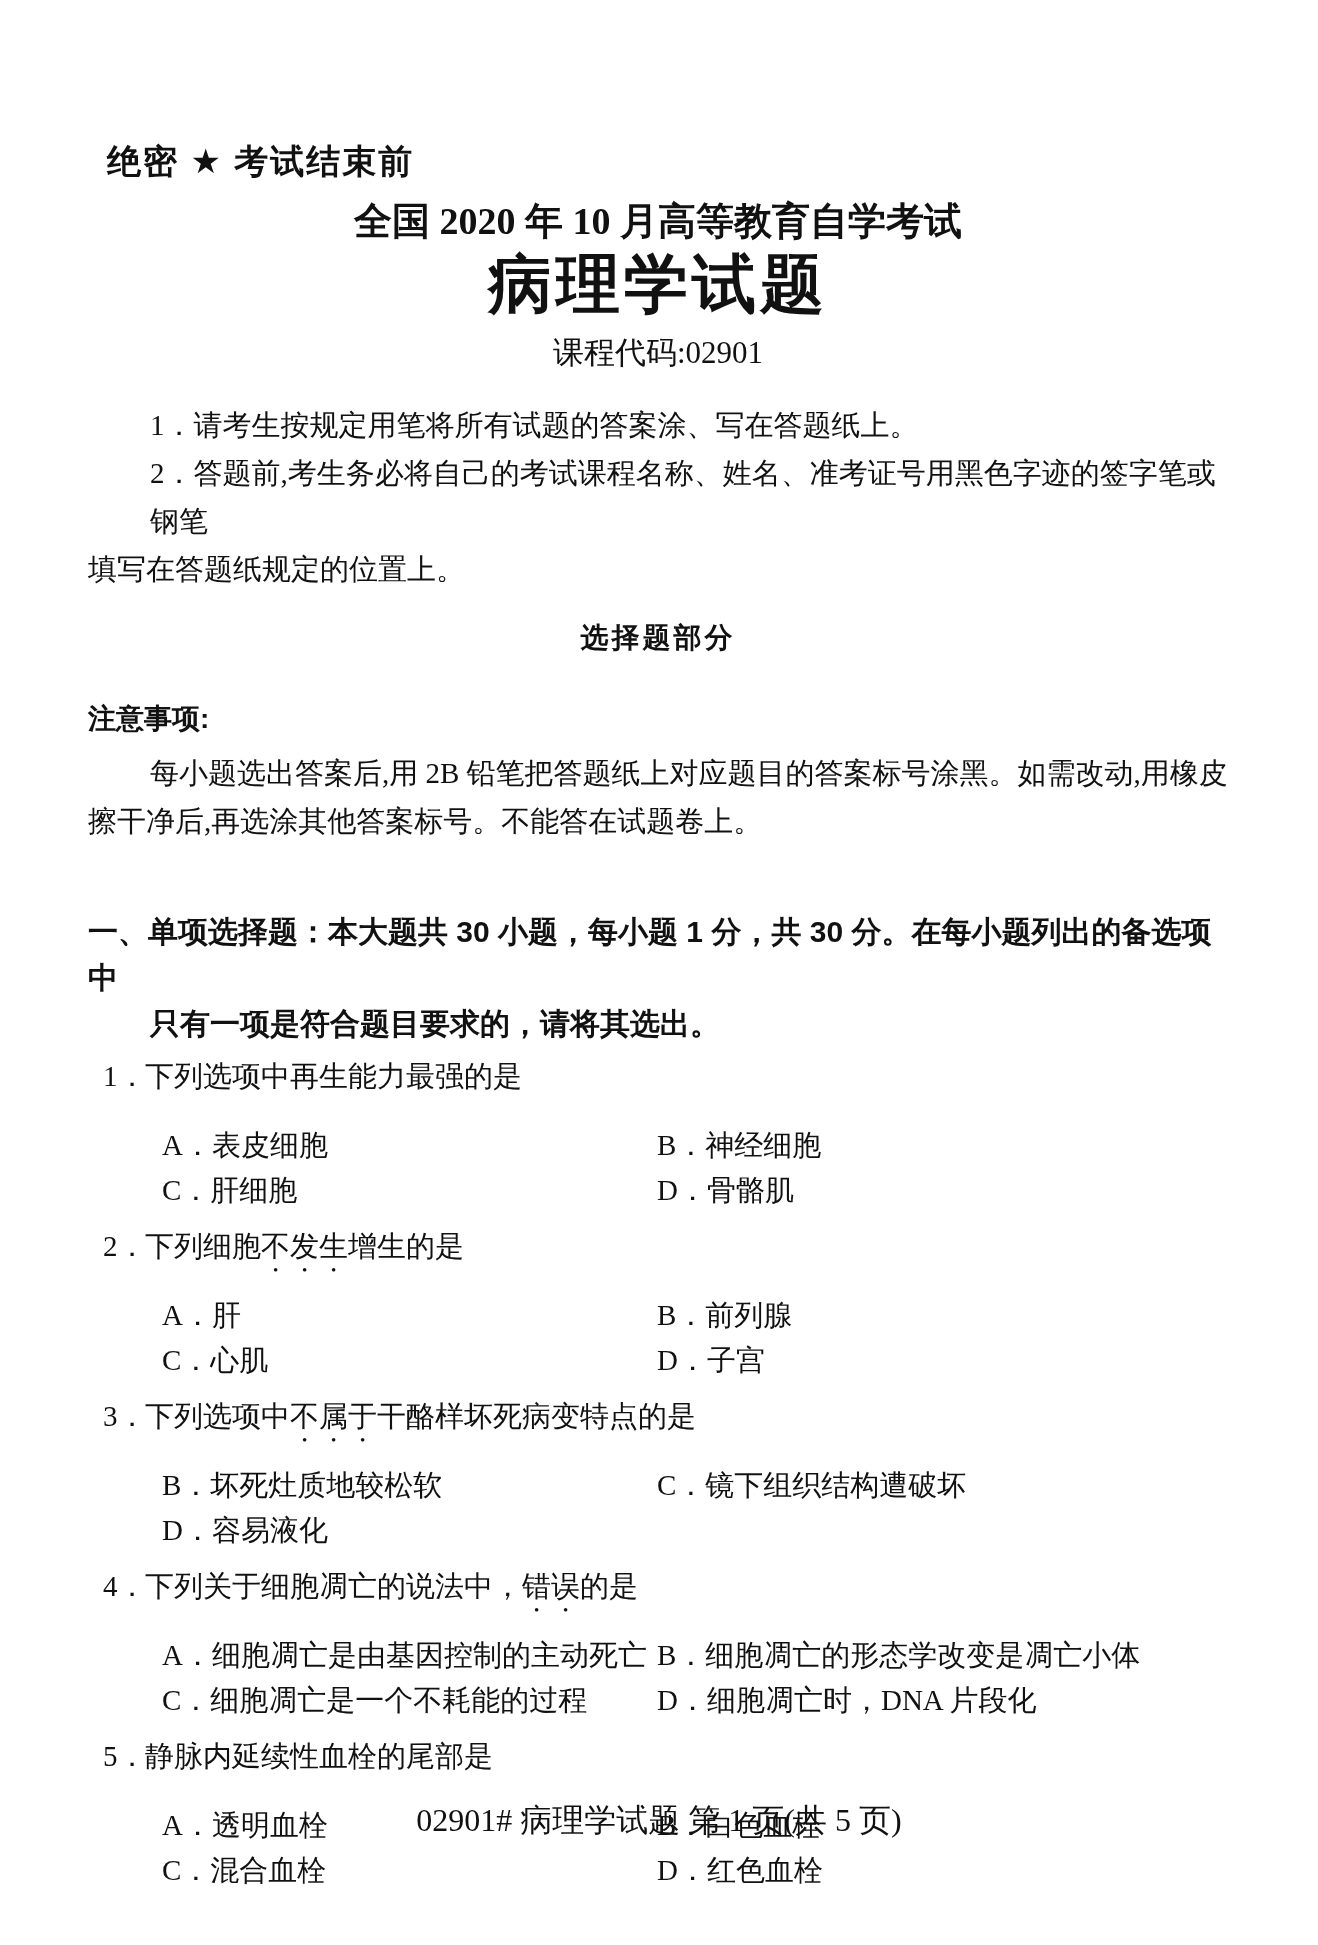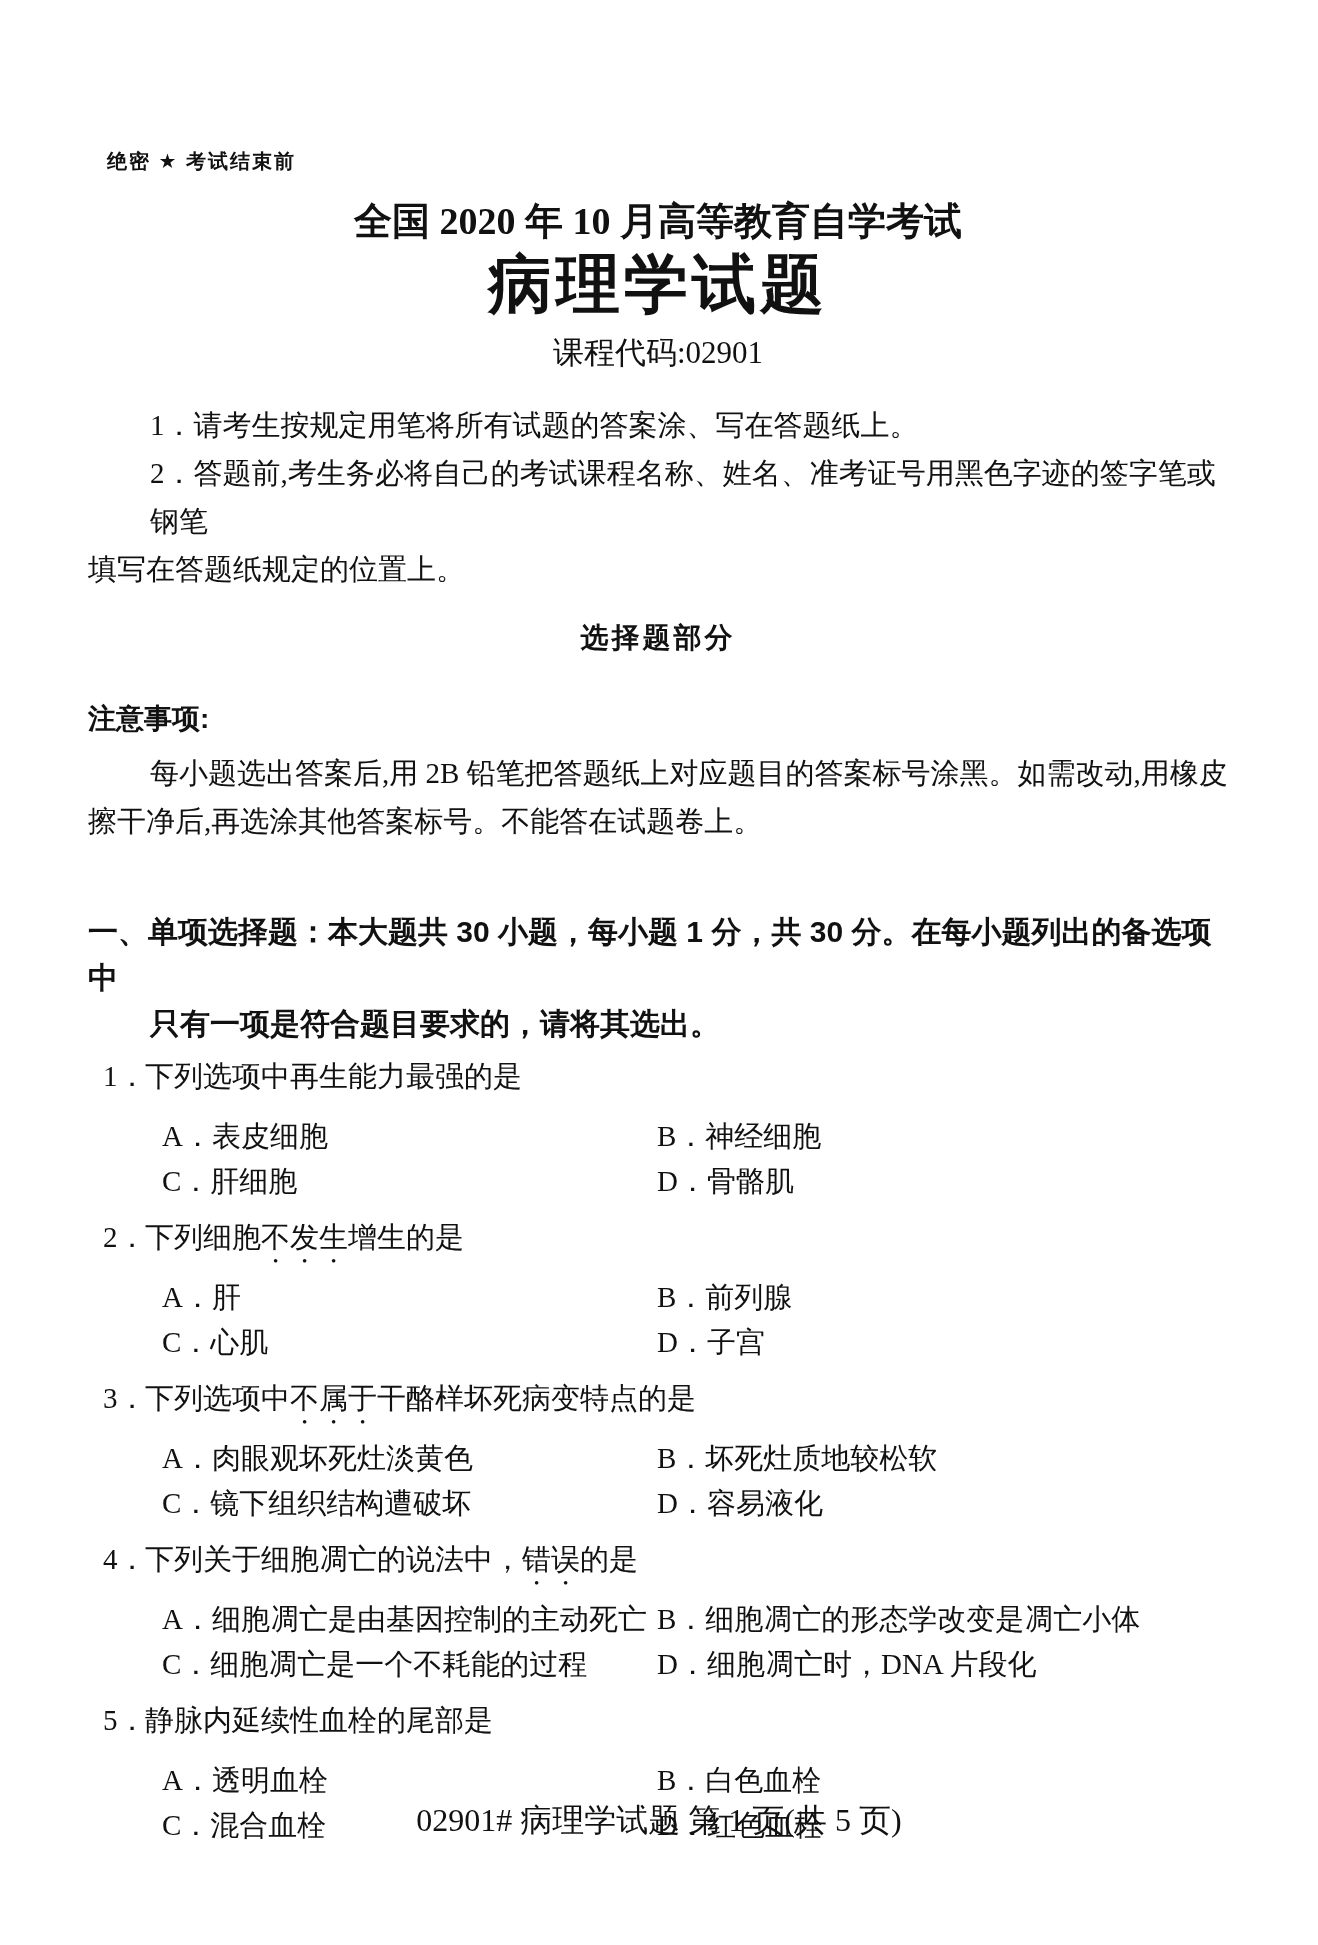--- a/index.html
+++ b/index.html
@@ -12,21 +12,21 @@
     font-family:"Liberation Serif","DejaVu Serif",serif;
     font-size:29px;
     overflow:hidden;
     box-sizing:border-box;
     padding:143px 90px 0 88px;
   }
   .security{
     padding-left:19px;
     font-family:"Liberation Sans","DejaVu Sans",sans-serif;
     font-weight:700;
-    font-size:20px;
+    font-size:34px;
     line-height:36px;
     letter-spacing:2px;
   }
   .title1{
     margin-top:16px;
     text-align:center;
     font-weight:700;
     font-size:38px;
     line-height:52px;
   }
@@ -70,21 +70,21 @@
     font-size:30px;
     line-height:46px;
     font-family:"Liberation Sans","DejaVu Sans",sans-serif;
   }
   .part-heading .line2{padding-left:62px;}
   .questions{margin-top:6px;}
   .question{padding-left:15px;margin-bottom:10px;}
   .q-stem{line-height:46px;}
   .q-num{display:inline-block;width:42px;}
   .q-options{
-    margin-top:6px;
+    margin-top:15px;
     padding-left:59px;
     display:grid;
     grid-template-columns:495px 1fr;
   }
   .opt{line-height:45px;}
   .opt-label{display:inline-block;min-width:44px;}
   .emph{
     -webkit-text-emphasis-style:filled dot;
     -webkit-text-emphasis-position:under;
     text-emphasis-style:filled dot;
@@ -153,21 +153,20 @@
         <div class="opt"><span class="opt-label">C．</span><span>心肌</span></div>
         <div class="opt"><span class="opt-label">D．</span><span>子宫</span></div>
       </div>
     </div>
 
     <div class="question">
       <div class="q-stem">
         <span class="q-num">3．</span><span>下列选项中</span><span class="emph">不属于</span><span>干酪样坏死病变特点的是</span>
       </div>
       <div class="q-options">
-        <div class="opt"><span class="opt-label">A．</span><span>肉眼观坏死灶淡黄色</span></div>
         <div class="opt"><span class="opt-label">B．</span><span>坏死灶质地较松软</span></div>
         <div class="opt"><span class="opt-label">C．</span><span>镜下组织结构遭破坏</span></div>
         <div class="opt"><span class="opt-label">D．</span><span>容易液化</span></div>
       </div>
     </div>
 
     <div class="question">
       <div class="q-stem">
         <span class="q-num">4．</span><span>下列关于细胞凋亡的说法中，</span><span class="emph">错误</span><span>的是</span>
       </div>

